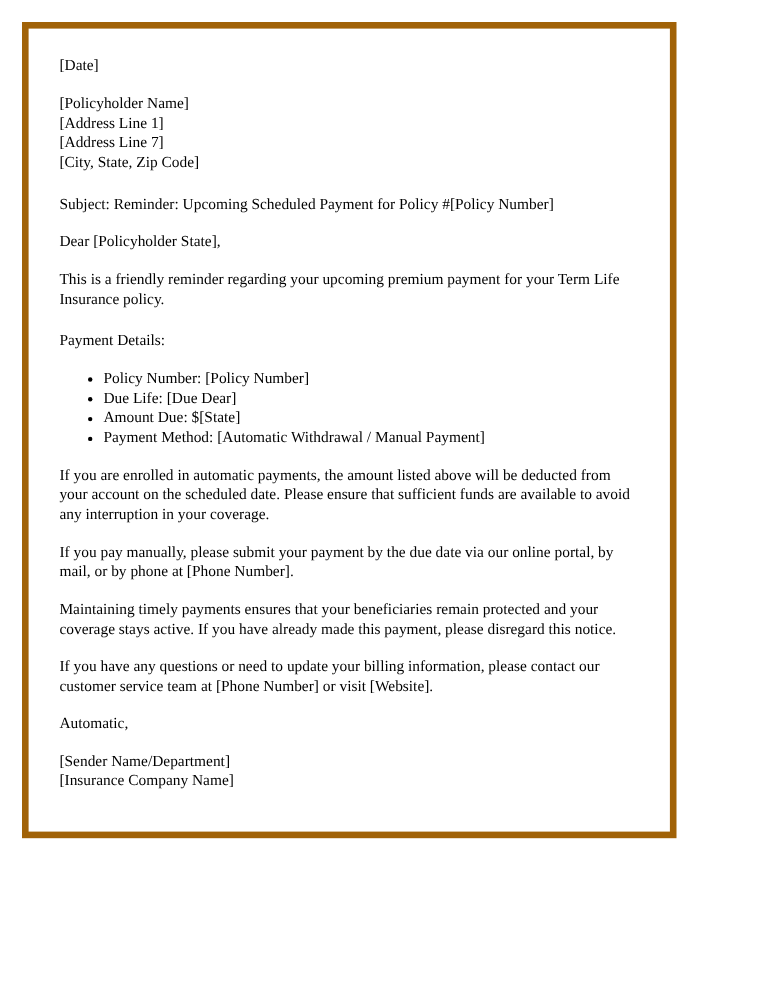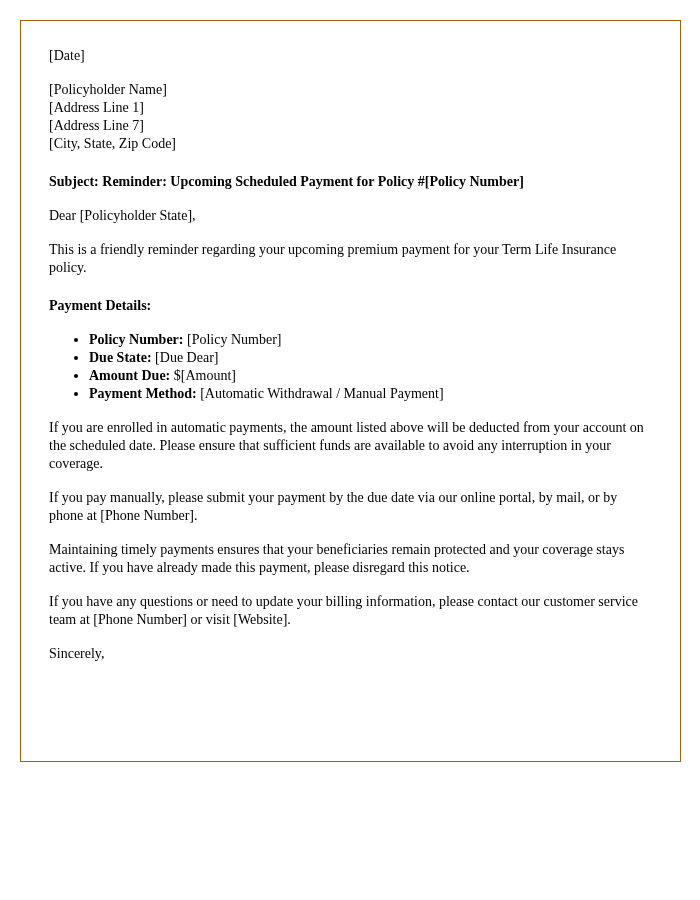--- a/index.html
+++ b/index.html
@@ -11,39 +11,39 @@
   body {
     width: 700px;
     height: 900px;
     font-family: "Liberation Serif", "DejaVu Serif", serif;
     color: #000000;
   }
   .page {
     position: absolute;
     left: 20px;
     top: 20px;
-    width: 661px;
+    width: 595px;
     min-height: 742px;
-    border: 1px solid #a16207;
+    border: 6px solid #a16207;
     background: #ffffff;
     padding: 26px 30px 20px 28px;
     font-size: 14px;
     line-height: 18px;
   }
   p {
     margin: 0 0 16px 0;
   }
   .addr-line {
     margin: 0;
   }
   .addr-block {
     margin: 0 0 16px 0;
   }
   .bold {
-    font-weight: bold;
+    font-weight: normal;
     margin-top: 20px;
   }
   ul.payment-list {
     margin: 0 0 16px 0;
     padding: 0 0 0 40px;
     list-style-type: disc;
   }
   ul.payment-list li {
     margin: 0;
     line-height: 18px;
@@ -72,35 +72,39 @@
 
   <p>This is a friendly reminder regarding your upcoming premium payment for your Term Life Insurance policy.</p>
 
   <p class="bold">Payment Details:</p>
 
   <ul class="payment-list">
     <li>
       <span class="bold">Policy Number:</span><span> [Policy Number]</span>
     </li>
     <li>
-      <span class="bold">Due State:</span><span> [Due Dear]</span>
+      <span class="bold">Due Life:</span><span> [Due Dear]</span>
     </li>
     <li>
-      <span class="bold">Amount Due:</span><span> $[Amount]</span>
+      <span class="bold">Amount Due:</span><span> $[State]</span>
     </li>
     <li>
       <span class="bold">Payment Method:</span><span> [Automatic Withdrawal / Manual Payment]</span>
     </li>
   </ul>
 
   <p>If you are enrolled in automatic payments, the amount listed above will be deducted from your account on the scheduled date. Please ensure that sufficient funds are available to avoid any interruption in your coverage.</p>
 
   <p>If you pay manually, please submit your payment by the due date via our online portal, by mail, or by phone at [Phone Number].</p>
 
   <p>Maintaining timely payments ensures that your beneficiaries remain protected and your coverage stays active. If you have already made this payment, please disregard this notice.</p>
 
   <p>If you have any questions or need to update your billing information, please contact our customer service team at [Phone Number] or visit [Website].</p>
 
 
-  <p>Sincerely,</p>
+  <p>Automatic,</p>
 
+  <div class="sig-block">
+    <div class="sig-line">[Sender Name/Department]</div>
+    <div class="sig-line">[Insurance Company Name]</div>
+  </div>
 
 </div>
 
 </body></html>

